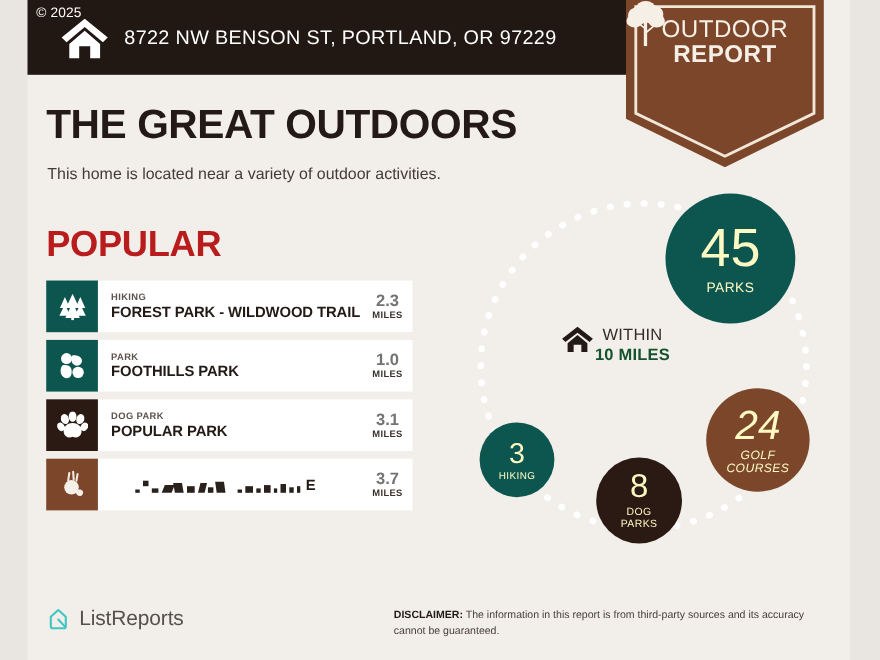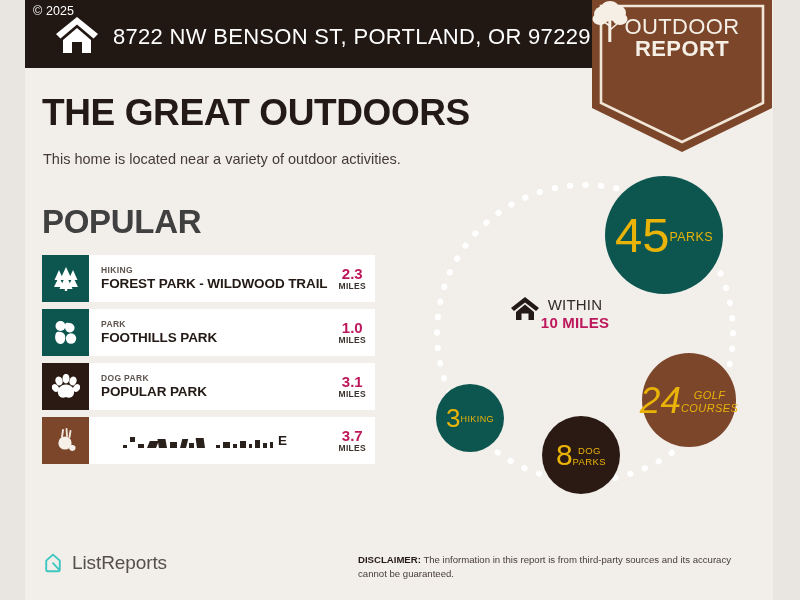--- a/index.html
+++ b/index.html
@@ -28,26 +28,26 @@
   .copyright{
     position:absolute;left:8px;top:4px;
     color:#ffffff;font-size:12.5px;font-weight:normal;letter-spacing:.1px;
     white-space:nowrap;
   }
   .home-glyph{
     position:absolute;left:30px;top:16px;width:44px;height:38px;
   }
   .addr{
     position:absolute;left:88px;top:24px;
-    color:#ffffff;font-size:22px;letter-spacing:.3px;white-space:nowrap;
+    color:#ffffff;font-size:18px;letter-spacing:.3px;white-space:nowrap;
   }
 
   
   .badge{
-    position:absolute;left:592px;top:0;width:180px;height:152px;padding-left:11px;
+    position:absolute;left:569px;top:0;width:180px;height:152px;padding-left:11px;
   }
   .badge svg{position:absolute;left:0;top:0;}
   .badge-text{
     position:absolute;left:0;top:16px;width:180px;text-align:center;
     color:#f5efe6;line-height:1.02;pointer-events:none;
   }
   .badge-l1{font-size:22px;letter-spacing:.4px;display:block;}
   .badge-l2{font-size:22px;font-weight:bold;letter-spacing:.4px;display:block;}
   .badge-tree{position:absolute;left:73px;top:78px;width:36px;height:42px;}
 
@@ -56,21 +56,21 @@
     position:absolute;left:42px;top:92px;
     font-size:37px;font-weight:bold;color:#231a16;letter-spacing:-.4px;
     white-space:nowrap;
   }
   .sub{
     position:absolute;left:43px;top:141px;
     font-size:14.5px;color:#443b36;white-space:nowrap;margin-top:10px;
   }
   .h2{
     position:absolute;left:42px;top:203px;
-    font-size:33px;font-weight:bold;color:#404040;letter-spacing:-.3px;
+    font-size:33px;font-weight:bold;color:#b91c1c;letter-spacing:-.3px;
   }
 
   
   .list{position:absolute;left:42px;top:255px;width:333px;}
   .row{
     position:relative;width:333px;height:47px;margin-bottom:7px;
     background:#ffffff;display:flex;align-items:stretch;
   }
   .row .ibox{
     width:47px;height:47px;flex:0 0 47px;
@@ -86,42 +86,42 @@
     line-height:1.25;white-space:nowrap;
   }
   .nm{
     font-size:13.5px;font-weight:bold;color:#231a16;letter-spacing:-.1px;
     line-height:1.2;white-space:nowrap;
   }
   .dist{
     flex:0 0 auto;display:flex;flex-direction:column;justify-content:center;
     align-items:center;padding:0 9px 0 4px;
   }
-  .dist .num{font-size:15px;font-weight:bold;color:#be185d;line-height:1.05;}
+  .dist .num{font-size:15px;font-weight:bold;color:#737373;line-height:1.05;}
   .dist .unit{font-size:8.5px;font-weight:bold;color:#3b322d;letter-spacing:.3px;}
   
   .glitch{
     position:relative;height:14px;width:100%;
     display:flex;align-items:flex-end;
   }
   .glitch .frag{
     display:inline-block;background:#2a211c;margin-right:3px;
     transform-origin:bottom left;
   }
   .glitch .tail{
     font-size:13.5px;font-weight:bold;color:#231a16;line-height:1;margin-left:2px;
   }
 
   
   .diagram{position:absolute;left:420px;top:168px;width:340px;height:350px;}
   .diagram svg{position:absolute;left:0;top:0;}
   .bubble{
     position:absolute;border-radius:50%;
-    display:flex;align-items:center;justify-content:center;
-    color:#eab308;text-align:center;line-height:1.0;
+    display:flex;flex-direction:column;align-items:center;justify-content:center;
+    color:#fef9c3;text-align:center;line-height:1.0;
   }
   .bubble .bnum{font-weight:300;}
   .bubble .blab{letter-spacing:.4px;}
 
   .b-parks{left:185px;top:8px;width:118px;height:118px;background:#0d5650;}
   .b-parks .bnum{font-size:49px;}
   .b-parks .blab{font-size:12.5px;margin-top:4px;}
 
   .b-golf{left:222px;top:185px;width:94px;height:94px;background:#7b462a;font-style:italic;}
   .b-golf .bnum{font-size:37px;}
@@ -133,21 +133,21 @@
 
   .b-hike{left:16px;top:216px;width:68px;height:68px;background:#0d5650;}
   .b-hike .bnum{font-size:26px;}
   .b-hike .blab{font-size:9px;margin-top:3px;}
 
   .center{
     position:absolute;left:90px;top:128px;width:130px;text-align:center;
   }
   .center .chouse{display:block;margin:0 auto 6px;width:30px;height:25px;}
   .center .c1{font-size:15px;color:#332b26;letter-spacing:.2px;line-height:1.15;margin-top:32px;}
-  .center .c2{font-size:15px;font-weight:bold;color:#be185d;letter-spacing:.2px;line-height:1.15;}
+  .center .c2{font-size:15px;font-weight:bold;color:#14532d;letter-spacing:.2px;line-height:1.15;}
 
   
   .logo{position:absolute;left:42px;top:552px;display:flex;align-items:center;}
   .logo svg{display:block;margin-right:8px;}
   .logo .lt{font-size:19px;color:#55504c;letter-spacing:-.1px;}
   .disc{
     position:absolute;left:358px;top:553px;width:395px;
     font-size:9.6px;color:#463d38;line-height:1.45;
   }
   .disc b{color:#231a16;}

